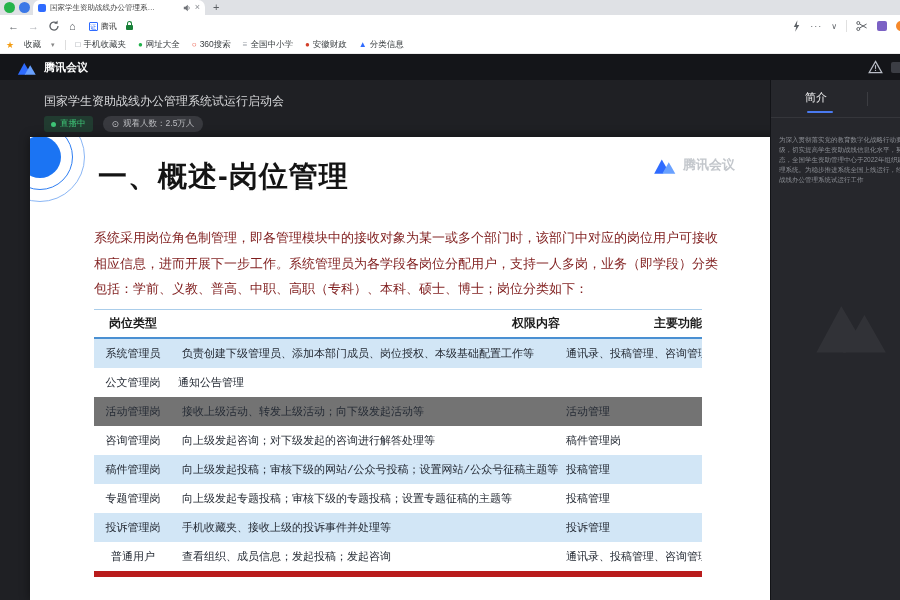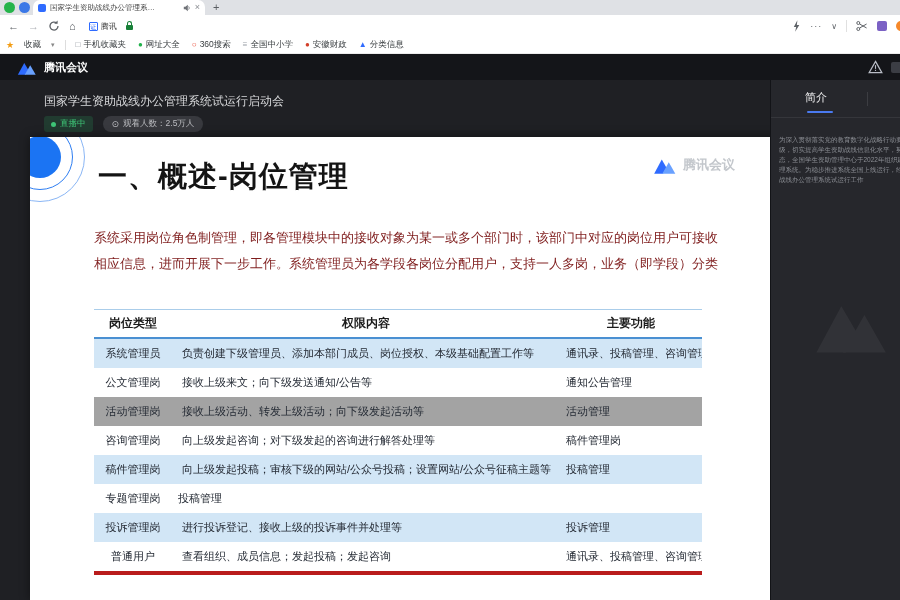--- a/index.html
+++ b/index.html
@@ -67,27 +67,27 @@
   .dring1{position:absolute;left:-23px;top:-13px;width:66px;height:66px;border:1.5px solid #2e7ef2;border-radius:50%;box-sizing:border-box;}
   .dring2{position:absolute;left:-35px;top:-25px;width:90px;height:90px;border:1px solid #8ab6f5;border-radius:50%;box-sizing:border-box;}
   .stitle{position:absolute;left:68px;top:20px;font-size:29px;font-weight:700;color:#141414;letter-spacing:1px;}
   .slogo{position:absolute;left:622px;top:18px;display:flex;align-items:center;gap:5px;}
   .slogotext{font-size:13px;font-weight:700;color:#c3c7cc;}
   .spara{position:absolute;left:64px;top:88px;width:622px;}
   .pline{font-size:13px;line-height:25.5px;color:#7f1d1d;white-space:nowrap;}
   .stable{position:absolute;left:64px;top:172px;width:608px;}
   .thead{display:flex;align-items:center;height:30px;font-weight:700;font-size:12px;color:#1b1b1b;
     border-top:1px solid #aacdea;border-bottom:2px solid #4a90d2;box-sizing:border-box;}
-  .tbody{border-bottom:4px solid #b91c1c;}
+  .tbody{border-bottom:6px solid #b91c1c;font-family:Liberation Mono, monospace;}
   .trow{display:flex;align-items:center;height:29px;font-size:11px;color:#252b35;}
   .tc{white-space:nowrap;overflow:hidden;}
   .c0{width:78px;text-align:center;}
   .c1{flex:1;padding-left:10px;}
   .c2{width:142px;padding-left:6px;box-sizing:border-box;}
-  .h.c1,.h.c2{text-align:center;padding-left:0;}
+  .h.c1,.h.c2{text-align:right;padding-left:0;}
   
   .sidebar{position:absolute;left:770px;top:80px;width:240px;height:520px;background:#26272c;
     border-left:1px solid #121317;box-sizing:border-box;}
   .stabs{position:absolute;left:0;top:0;width:100%;height:38px;border-bottom:1px solid #35363b;box-sizing:border-box;}
   .stab{position:absolute;left:34px;top:10px;font-size:11px;color:#f0f0f1;}
   .stab-underline{position:absolute;left:36px;top:31px;width:26px;height:2px;background:#4a7af0;border-radius:1px;}
   .stab-div{position:absolute;left:96px;top:12px;width:1px;height:14px;background:#3c3d42;}
   .sabout{position:absolute;left:8px;top:55px;width:215px;font-size:6.5px;line-height:10px;color:#8b8e94;}
   .watermark{position:absolute;left:38px;top:212px;opacity:.05;}
 </style>
@@ -211,60 +211,61 @@
       <div class="slogo">
         <svg width="26" height="20" viewBox="0 0 24 18">
           <path d="M2 17 L9 4 L13.4 11.5 L10.2 17 Z" fill="#2e6bff"></path>
           <path d="M9.5 17 L15.5 6.5 L21.5 17 Z" fill="#69a1ff"></path>
         </svg>
         <span class="slogotext">腾讯会议</span>
       </div>
       <div class="spara">
           <div class="pline">系统采用岗位角色制管理，即各管理模块中的接收对象为某一或多个部门时，该部门中对应的岗位用户可接收</div>
           <div class="pline">相应信息，进而开展下一步工作。系统管理员为各学段各岗位分配用户，支持一人多岗，业务（即学段）分类</div>
+          <div class="pline">包括：学前、义教、普高、中职、高职（专科）、本科、硕士、博士；岗位分类如下：</div>
         </div>
       <div class="stable">
         <div class="thead">
             <div class="tc h c0">岗位类型</div>
             <div class="tc h c1">权限内容</div>
             <div class="tc h c2">主要功能</div>
           </div>
         <div class="tbody">
             <div class="trow" style="background: rgb(210, 230, 246);">
               <div class="tc c0">系统管理员</div>
               <div class="tc c1">负责创建下级管理员、添加本部门成员、岗位授权、本级基础配置工作等</div>
               <div class="tc c2">通讯录、投稿管理、咨询管理</div>
             </div>
             <div class="trow">
               <div class="tc c0">公文管理岗</div>
-              <div class="tc c1">接收上级来文；向下级发送通知/公告等</div>
               <div class="tc c2">通知公告管理</div>
             </div>
-            <div class="trow" style="background: #a3a3a3;">
+            <div class="trow" style="background: #737373;">
               <div class="tc c0">活动管理岗</div>
               <div class="tc c1">接收上级活动、转发上级活动；向下级发起活动等</div>
               <div class="tc c2">活动管理</div>
             </div>
             <div class="trow">
               <div class="tc c0">咨询管理岗</div>
               <div class="tc c1">向上级发起咨询；对下级发起的咨询进行解答处理等</div>
               <div class="tc c2">稿件管理岗</div>
             </div>
             <div class="trow" style="background: rgb(210, 230, 246);">
               <div class="tc c0">稿件管理岗</div>
               <div class="tc c1">向上级发起投稿；审核下级的网站/公众号投稿；设置网站/公众号征稿主题等</div>
               <div class="tc c2">投稿管理</div>
             </div>
             <div class="trow">
               <div class="tc c0">专题管理岗</div>
+              <div class="tc c1">向上级发起专题投稿；审核下级的专题投稿；设置专题征稿的主题等</div>
               <div class="tc c2">投稿管理</div>
             </div>
             <div class="trow" style="background: rgb(210, 230, 246);">
               <div class="tc c0">投诉管理岗</div>
-              <div class="tc c1">进行投诉登记、接收上级的投诉事件并处理等</div>
+              <div class="tc c1">手机收藏夹、接收上级的投诉事件并处理等</div>
               <div class="tc c2">投诉管理</div>
             </div>
             <div class="trow">
               <div class="tc c0">普通用户</div>
               <div class="tc c1">查看组织、成员信息；发起投稿；发起咨询</div>
               <div class="tc c2">通讯录、投稿管理、咨询管理</div>
             </div>
           </div>
       </div>
     </div>

